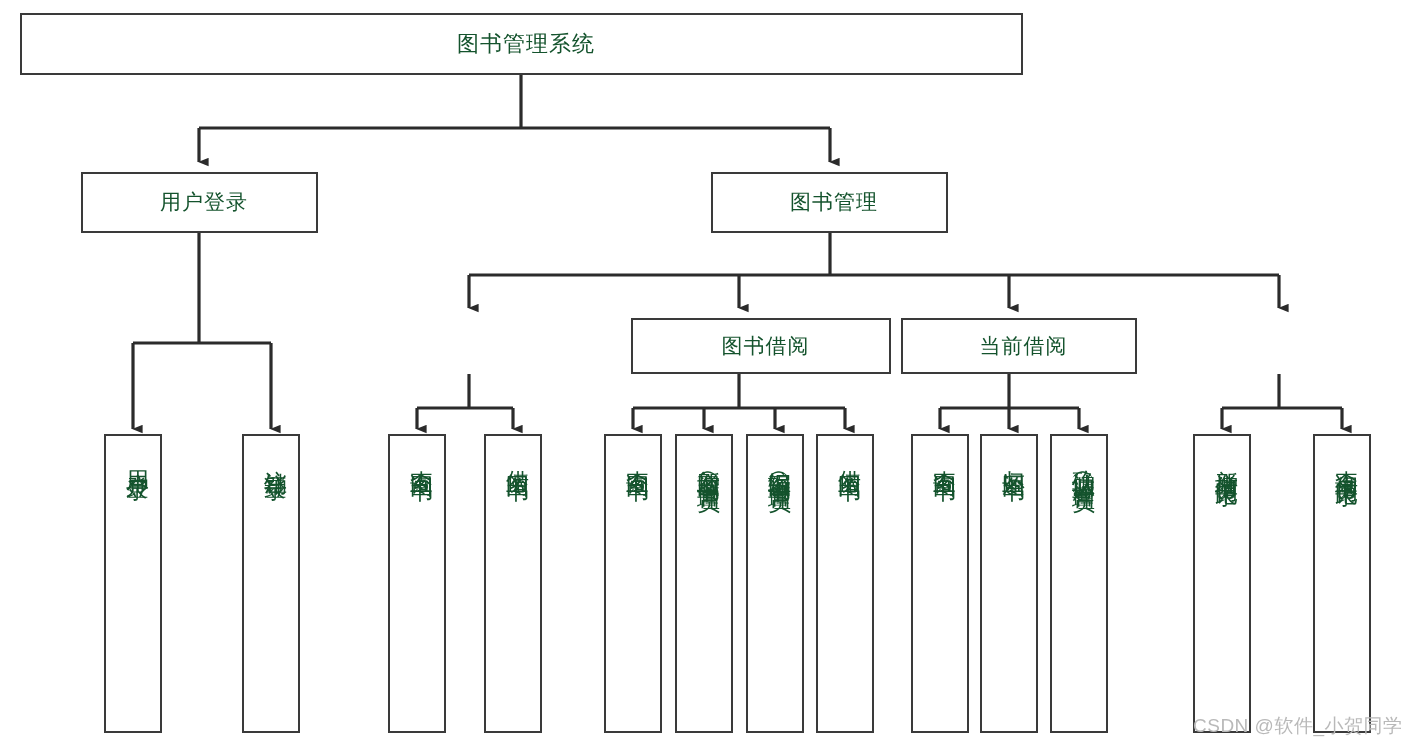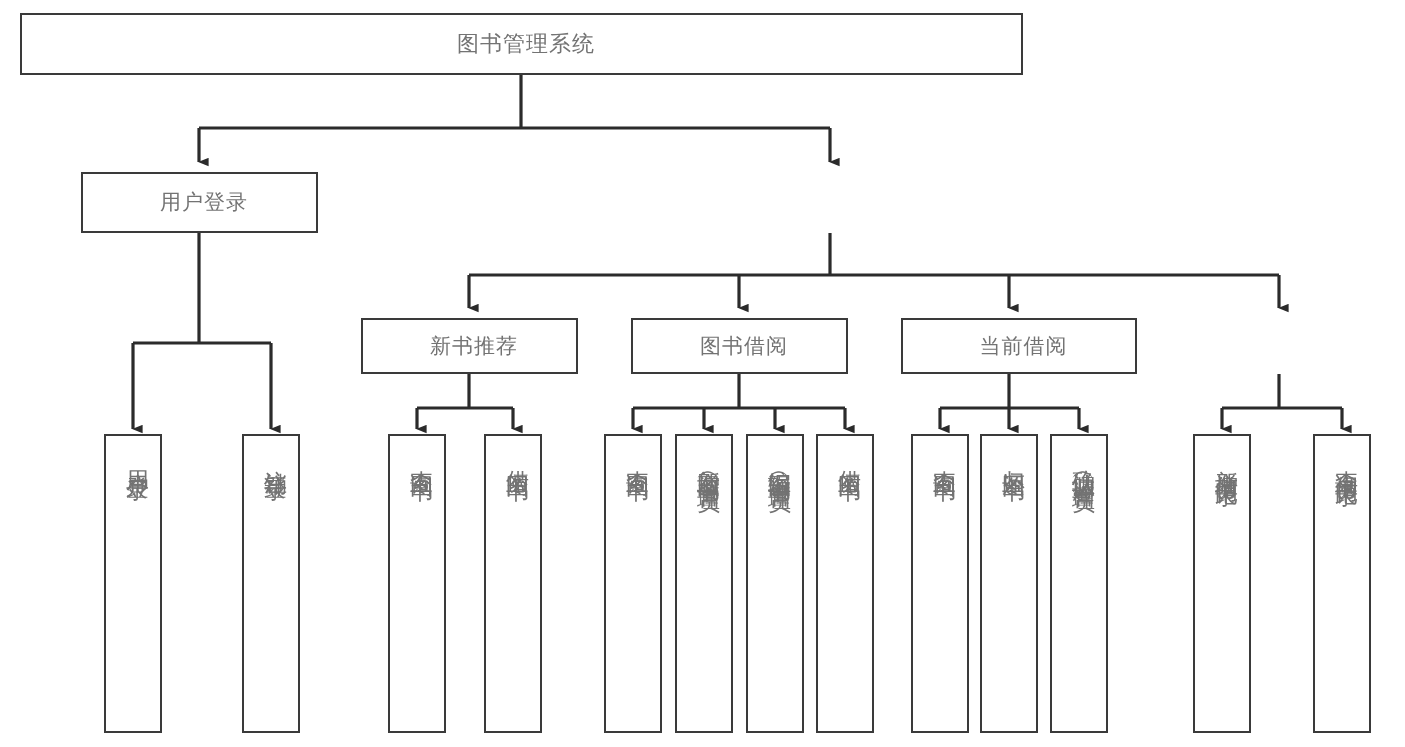--- a/index.html
+++ b/index.html
@@ -27,21 +27,21 @@
     pointer-events: none;
   }
   .node {
     position: absolute;
     box-sizing: border-box;
     background: #ffffff;
     border: 2px solid #3a3a3a;
     display: flex;
     align-items: center;
     justify-content: center;
-    color: #737373;
+    color: #14532d;
     padding-left: 9px;
   }
   .node-label {
     display: block;
     text-align: center;
     line-height: 1.15;
     white-space: nowrap;
   }
   .node.horiz .node-label {
     font-size: 21px;
@@ -130,26 +130,26 @@
   </svg>
 
   <div class="node root horiz" style="left:20px; top:13px; width:1003px; height:62px;">
     <span class="node-label">图书管理系统</span>
   </div>
 
   <div class="node horiz" style="left:81px; top:172px; width:237px; height:61px;">
     <span class="node-label">用户登录</span>
   </div>
 
-
-  <div class="node horiz" style="left:361px; top:318px; width:217px; height:56px;">
-    <span class="node-label">新书推荐</span>
-  </div>
-
-  <div class="node horiz" style="left:631px; top:318px; width:217px; height:56px;justify-content:center;">
+  <div class="node horiz" style="left:711px; top:172px; width:237px; height:61px;">
+    <span class="node-label">图书管理</span>
+  </div>
+
+
+  <div class="node horiz" style="left:631px; top:318px; width:260px; height:56px;justify-content:center;">
     <span class="node-label">图书借阅</span>
   </div>
 
   <div class="node horiz" style="left:901px; top:318px; width:236px; height:56px;">
     <span class="node-label">当前借阅</span>
   </div>
 
 
   <div class="node vert" style="left:104px; top:434px; width:58px; height:299px;">
     <span class="node-label">用户登录</span>
@@ -196,14 +196,15 @@
   </div>
 
   <div class="node vert" style="left:1193px; top:434px; width:58px; height:299px;">
     <span class="node-label">新增借阅记录</span>
   </div>
 
   <div class="node vert" style="left:1313px; top:434px; width:58px; height:299px;">
     <span class="node-label">查询借阅记录</span>
   </div>
 
+  <div class="watermark" style="left:1193px; top:713px;">CSDN @软件_小贺同学</div>
 
 </div>
 
 </body></html>

